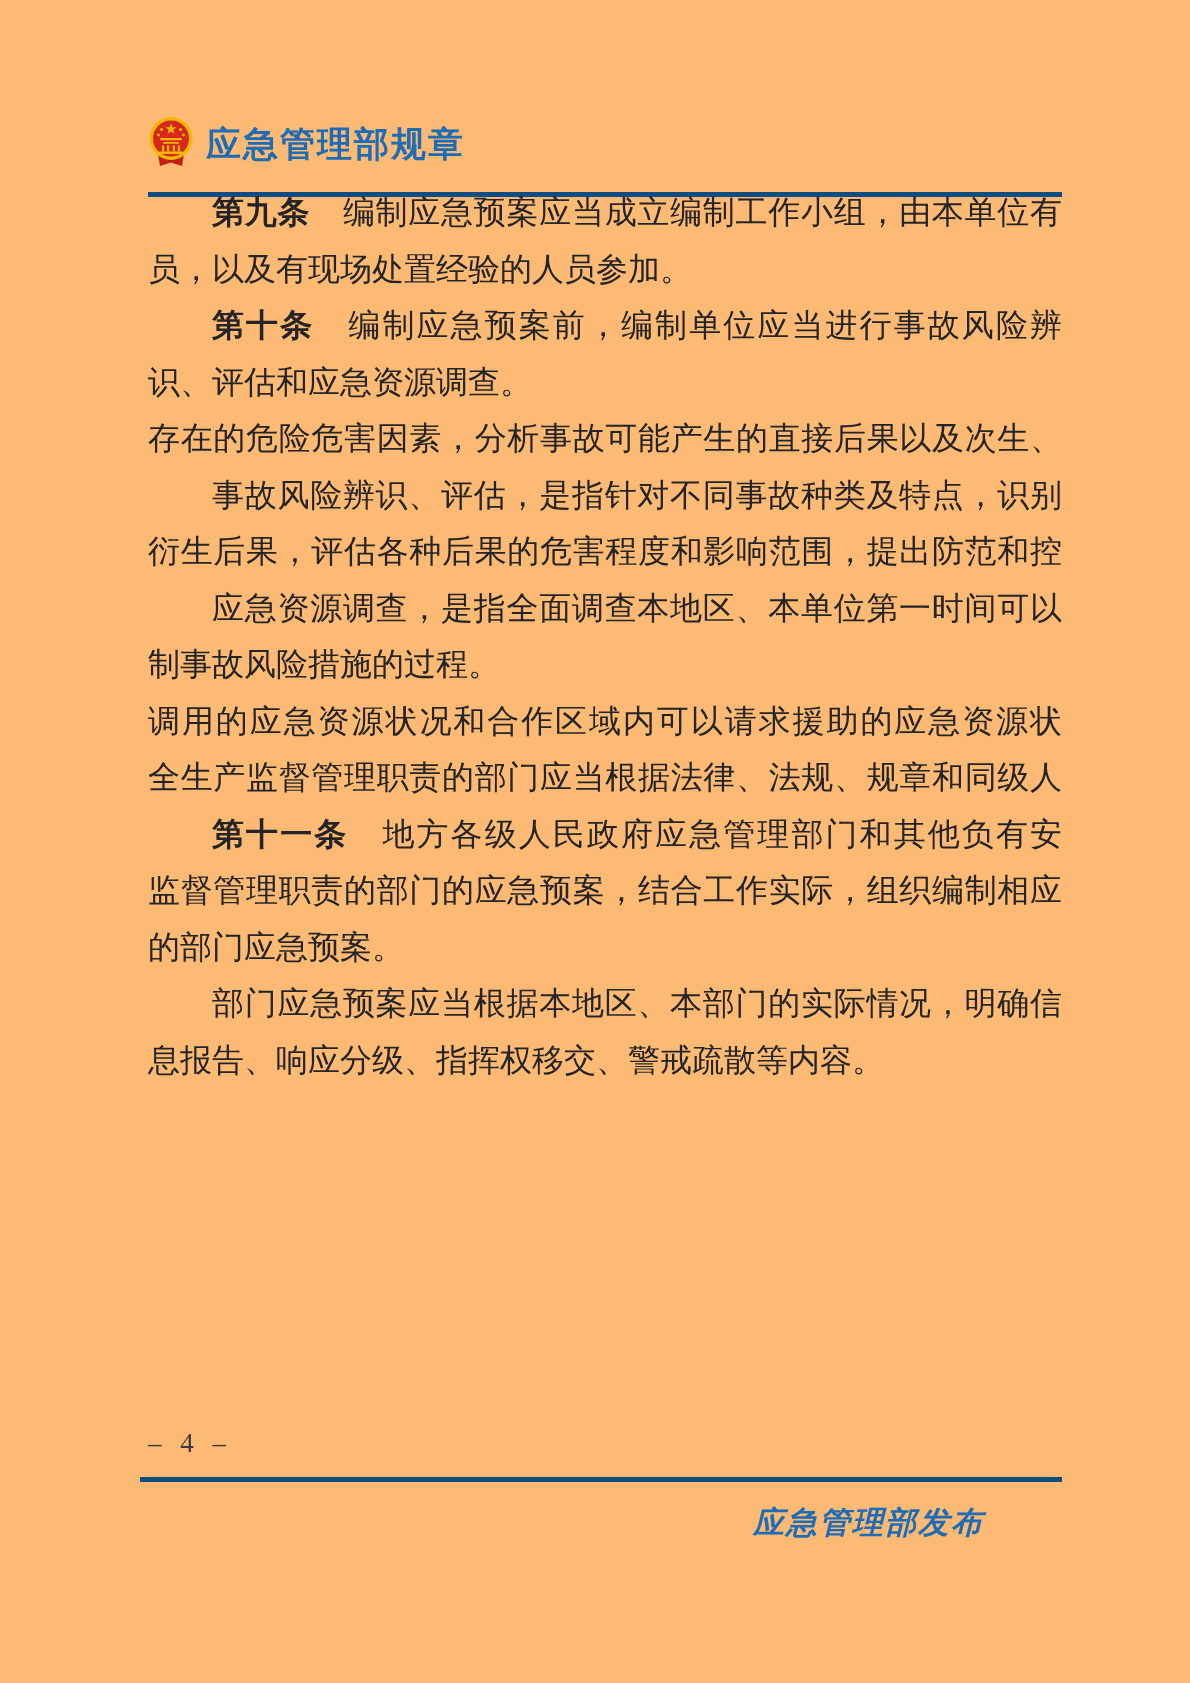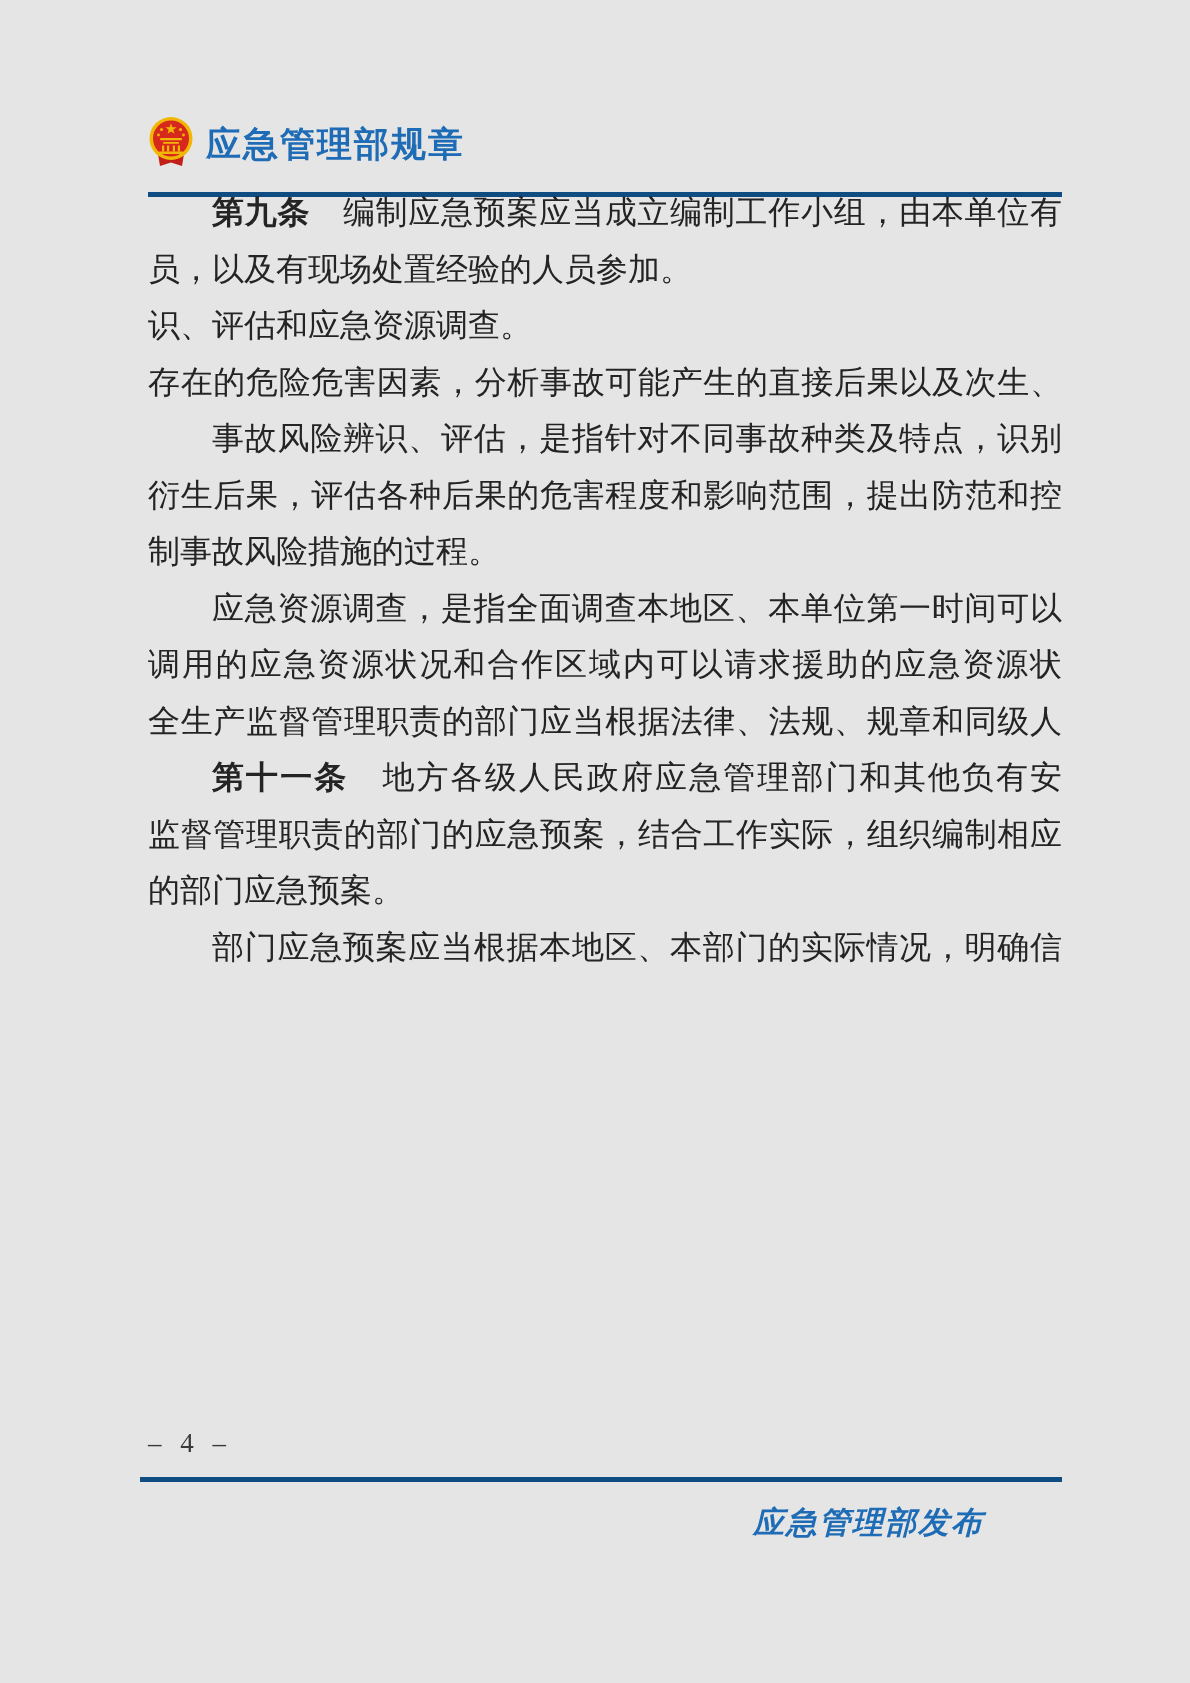--- a/index.html
+++ b/index.html
@@ -9,21 +9,21 @@
     --page-number-text:#3a3a3a;
     --emblem-red:#d7281e;
     --emblem-gold:#f2b705;
   }
   *{margin:0;padding:0;box-sizing:border-box;}
   html,body{background:#ffffff;}
   .page{
     position:relative;
     width:1190px;
     height:1683px;
-    background:#e5e5e5;
+    background:#fdba74;
     overflow:hidden;
     font-family:"Liberation Serif","DejaVu Serif",serif;
   }
   
   .header{
     position:absolute;
     left:148px;
     top:116px;
     display:flex;
     align-items:center;
@@ -135,31 +135,33 @@
     </svg>
     <span class="header-title">应急管理部规章</span>
   </div>
 
   <div class="header-rule"></div>
 
   <main class="doc-body">
 
   <div class="line justify indent"><span class="lead">第九条</span><span>　编制应急预案应当成立编制工作小组，由本单位有</span></div>
       <div class="line"><span>员，以及有现场处置经验的人员参加。</span></div>
+      <div class="line justify indent"><span class="lead">第十条</span><span>　编制应急预案前，编制单位应当进行事故风险辨</span></div>
       <div class="line"><span>识、评估和应急资源调查。</span></div>
       <div class="line justify"><span>存在的危险危害因素，分析事故可能产生的直接后果以及次生、</span></div>
       <div class="line justify indent"><span>事故风险辨识、评估，是指针对不同事故种类及特点，识别</span></div>
       <div class="line justify"><span>衍生后果，评估各种后果的危害程度和影响范围，提出防范和控</span></div>
+      <div class="line justify indent"><span>应急资源调查，是指全面调查本地区、本单位第一时间可以</span></div>
       <div class="line"><span>制事故风险措施的过程。</span></div>
-      <div class="line justify indent"><span>应急资源调查，是指全面调查本地区、本单位第一时间可以</span></div>
       <div class="line justify"><span>调用的应急资源状况和合作区域内可以请求援助的应急资源状</span></div>
       <div class="line justify"><span>全生产监督管理职责的部门应当根据法律、法规、规章和同级人</span></div>
       <div class="line justify indent"><span class="lead">第十一条</span><span>　地方各级人民政府应急管理部门和其他负有安</span></div>
       <div class="line justify"><span>监督管理职责的部门的应急预案，结合工作实际，组织编制相应</span></div>
       <div class="line"><span>的部门应急预案。</span></div>
       <div class="line justify indent"><span>部门应急预案应当根据本地区、本部门的实际情况，明确信</span></div>
+      <div class="line"><span>息报告、响应分级、指挥权移交、警戒疏散等内容。</span></div>
     </main>
 
   <div class="page-number">– 4 –</div>
   <div class="footer-rule"></div>
   <div class="publisher">应急管理部发布</div>
 
 </div>
 
 </body></html>

